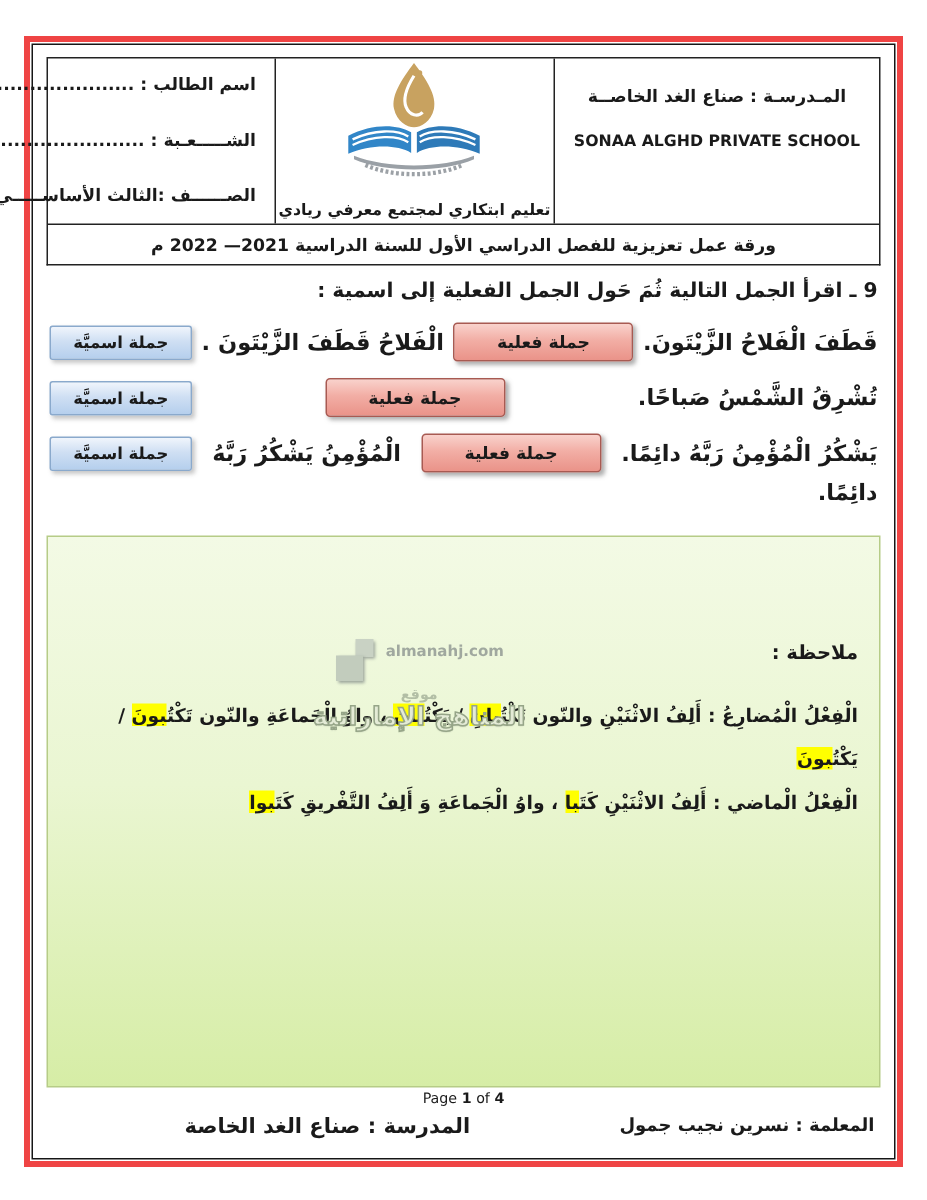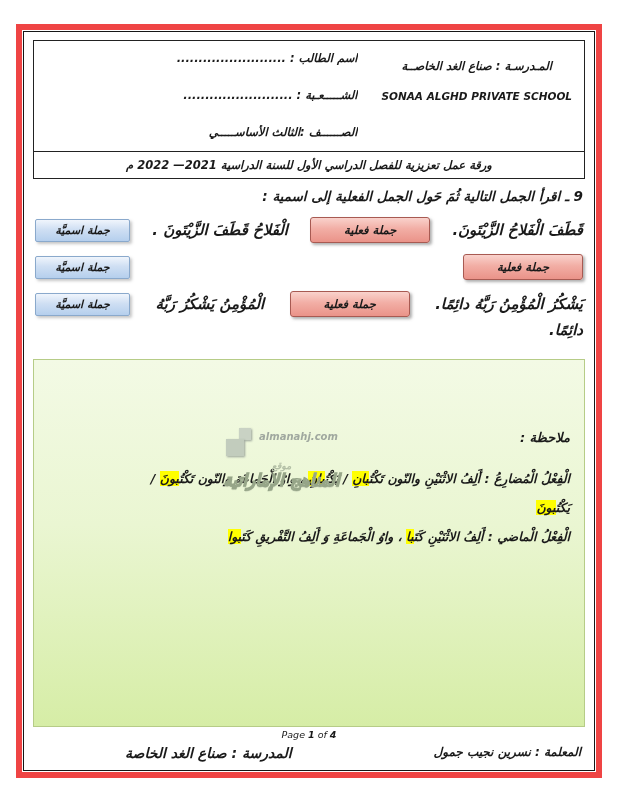--- a/index.html
+++ b/index.html
@@ -6,23 +6,22 @@
   body {
     width: 618px; height: 800px;
     background: #ffffff;
     font-family: "DejaVu Sans", "Liberation Sans", sans-serif;
     color: #1a1a1a;
     overflow: hidden;
     position: relative;
   }
   .frame-outer {
     position: absolute; top: 24px; left: 16px; right: 16px; bottom: 22px;
-    border: 6px solid #ef4444;
+    border: 4px solid #ef4444;
     padding: 1px;
-    font-style: italic;
   }
   .frame-inner {
     border: 1px solid #161616;
     height: 100%;
     padding: 8px 9px 6px 9px;
     display: flex; flex-direction: column;
   }
 
   
   .header-table {
@@ -150,20 +149,36 @@
 <body>
 
 <div class="frame-outer">
   <div class="frame-inner">
 
     <div class="header-table">
       <div class="cell-school">
         <div class="school-ar">المـدرسـة : صناع الغد الخاصــة</div>
         <div class="school-en">SONAA ALGHD PRIVATE SCHOOL</div>
       </div>
+      <div class="cell-logo">
+        <svg width="96" height="80" viewBox="0 0 100 84">
+          <path d="M50 1 C41 13 34 24 36 33 C38 42 45 46 50 46 C55 46 62 42 64 33 C66 24 59 13 50 1 Z" fill="#c8a260"></path>
+          <path d="M50 10 C45 18 42 26 44.5 32 C47 38 53 39 56 35.5" stroke="#ffffff" stroke-width="2.2" fill="none"></path>
+          <circle cx="54" cy="8" r="1.8" fill="#c8a260"></circle>
+          <path d="M4 52 C20 43.5 38 43.5 48 49.5 L48 64 C38 58 20 58 4 64.5 Z" fill="#3186c8"></path>
+          <path d="M96 52 C80 43.5 62 43.5 52 49.5 L52 64 C62 58 80 58 96 64.5 Z" fill="#2e7ab8"></path>
+          <path d="M7 54.5 C22 47.5 38 47.5 46 52.5" stroke="#ffffff" stroke-width="1.6" fill="none"></path>
+          <path d="M7 58.5 C22 51.5 38 51.5 46 56.5" stroke="#ffffff" stroke-width="1.6" fill="none"></path>
+          <path d="M93 54.5 C78 47.5 62 47.5 54 52.5" stroke="#ffffff" stroke-width="1.6" fill="none"></path>
+          <path d="M93 58.5 C78 51.5 62 51.5 54 56.5" stroke="#ffffff" stroke-width="1.6" fill="none"></path>
+          <path d="M8 66 C30 75 70 75 92 66 L92 68.5 C70 78 30 78 8 68.5 Z" fill="#9aa0a6"></path>
+          <path d="M16 72.5 C35 81 65 81 84 72.5" stroke="#8b9196" stroke-width="3" stroke-dasharray="2 1.7" fill="none" opacity="0.85"></path>
+        </svg>
+        <div class="logo-caption">تعليم ابتكاري لمجتمع معرفي ريادي</div>
+      </div>
       <div class="cell-student">
         <div class="field-row"><span>اسم الطالب :</span><span> .........................</span></div>
         <div class="field-row"><span>الشـــــعـبة :</span><span> .........................</span></div>
         <div class="field-row"><span>الصــــــف  :</span><span>الثالث الأساســـــي</span></div>
       </div>
     </div>
 
     <div class="title-bar">
       <span>ورقة عمل تعزيزية للفصل الدراسي الأول للسنة الدراسية  2021— 2022 م</span>
     </div>
@@ -173,20 +188,21 @@
     <div class="rows">
 
       <div class="s-row">
         <span>قَطَفَ الْفَلاحُ الزَّيْتَونَ.</span>
         <span class="badge badge-pink">جملة فعلية</span>
         <span>الْفَلاحُ قَطَفَ الزَّيْتَونَ .</span>
         <span class="badge badge-blue">جملة اسميَّة</span>
       </div>
 
       <div class="s-row">
+        <span>تُشْرِقُ الشَّمْسُ صَباحًا.</span>
         <span class="badge badge-pink">جملة فعلية</span>
         <span class="badge badge-blue">جملة اسميَّة</span>
       </div>
 
       <div class="s-row">
         <span>يَشْكُرُ الْمُؤْمِنُ رَبَّهُ دائِمًا.</span>
         <span class="badge badge-pink">جملة فعلية</span>
         <span>الْمُؤْمِنُ يَشْكُرُ رَبَّهُ</span>
         <span class="badge badge-blue">جملة اسميَّة</span>
         <span class="row-cont">دائِمًا.</span>

